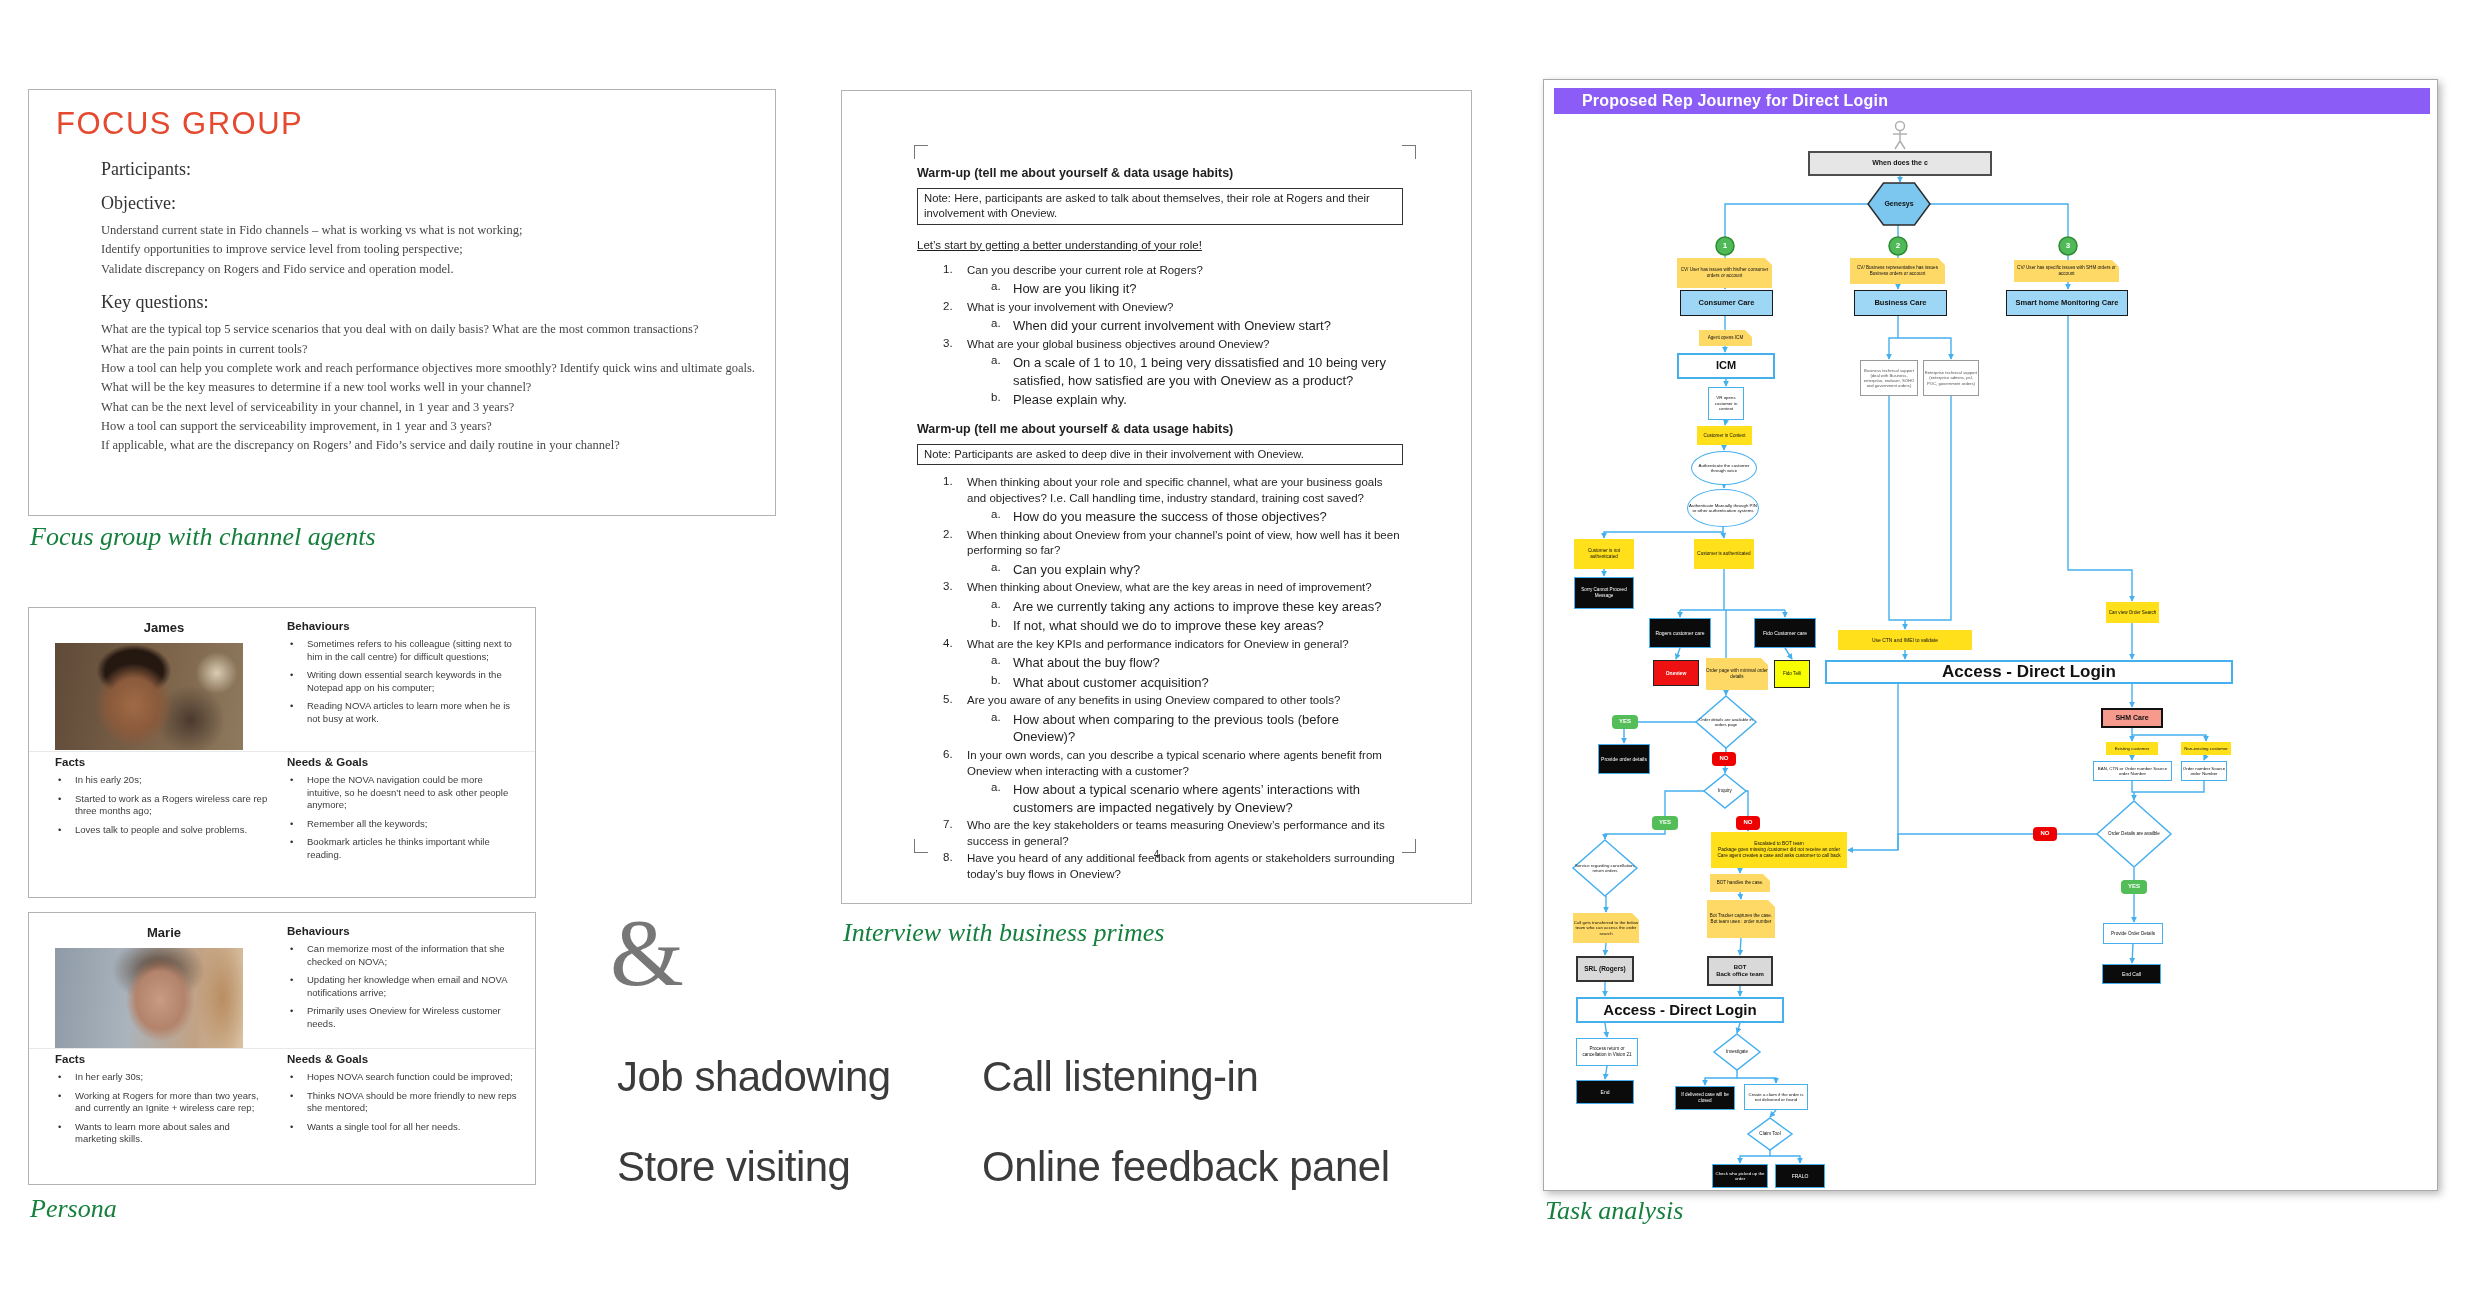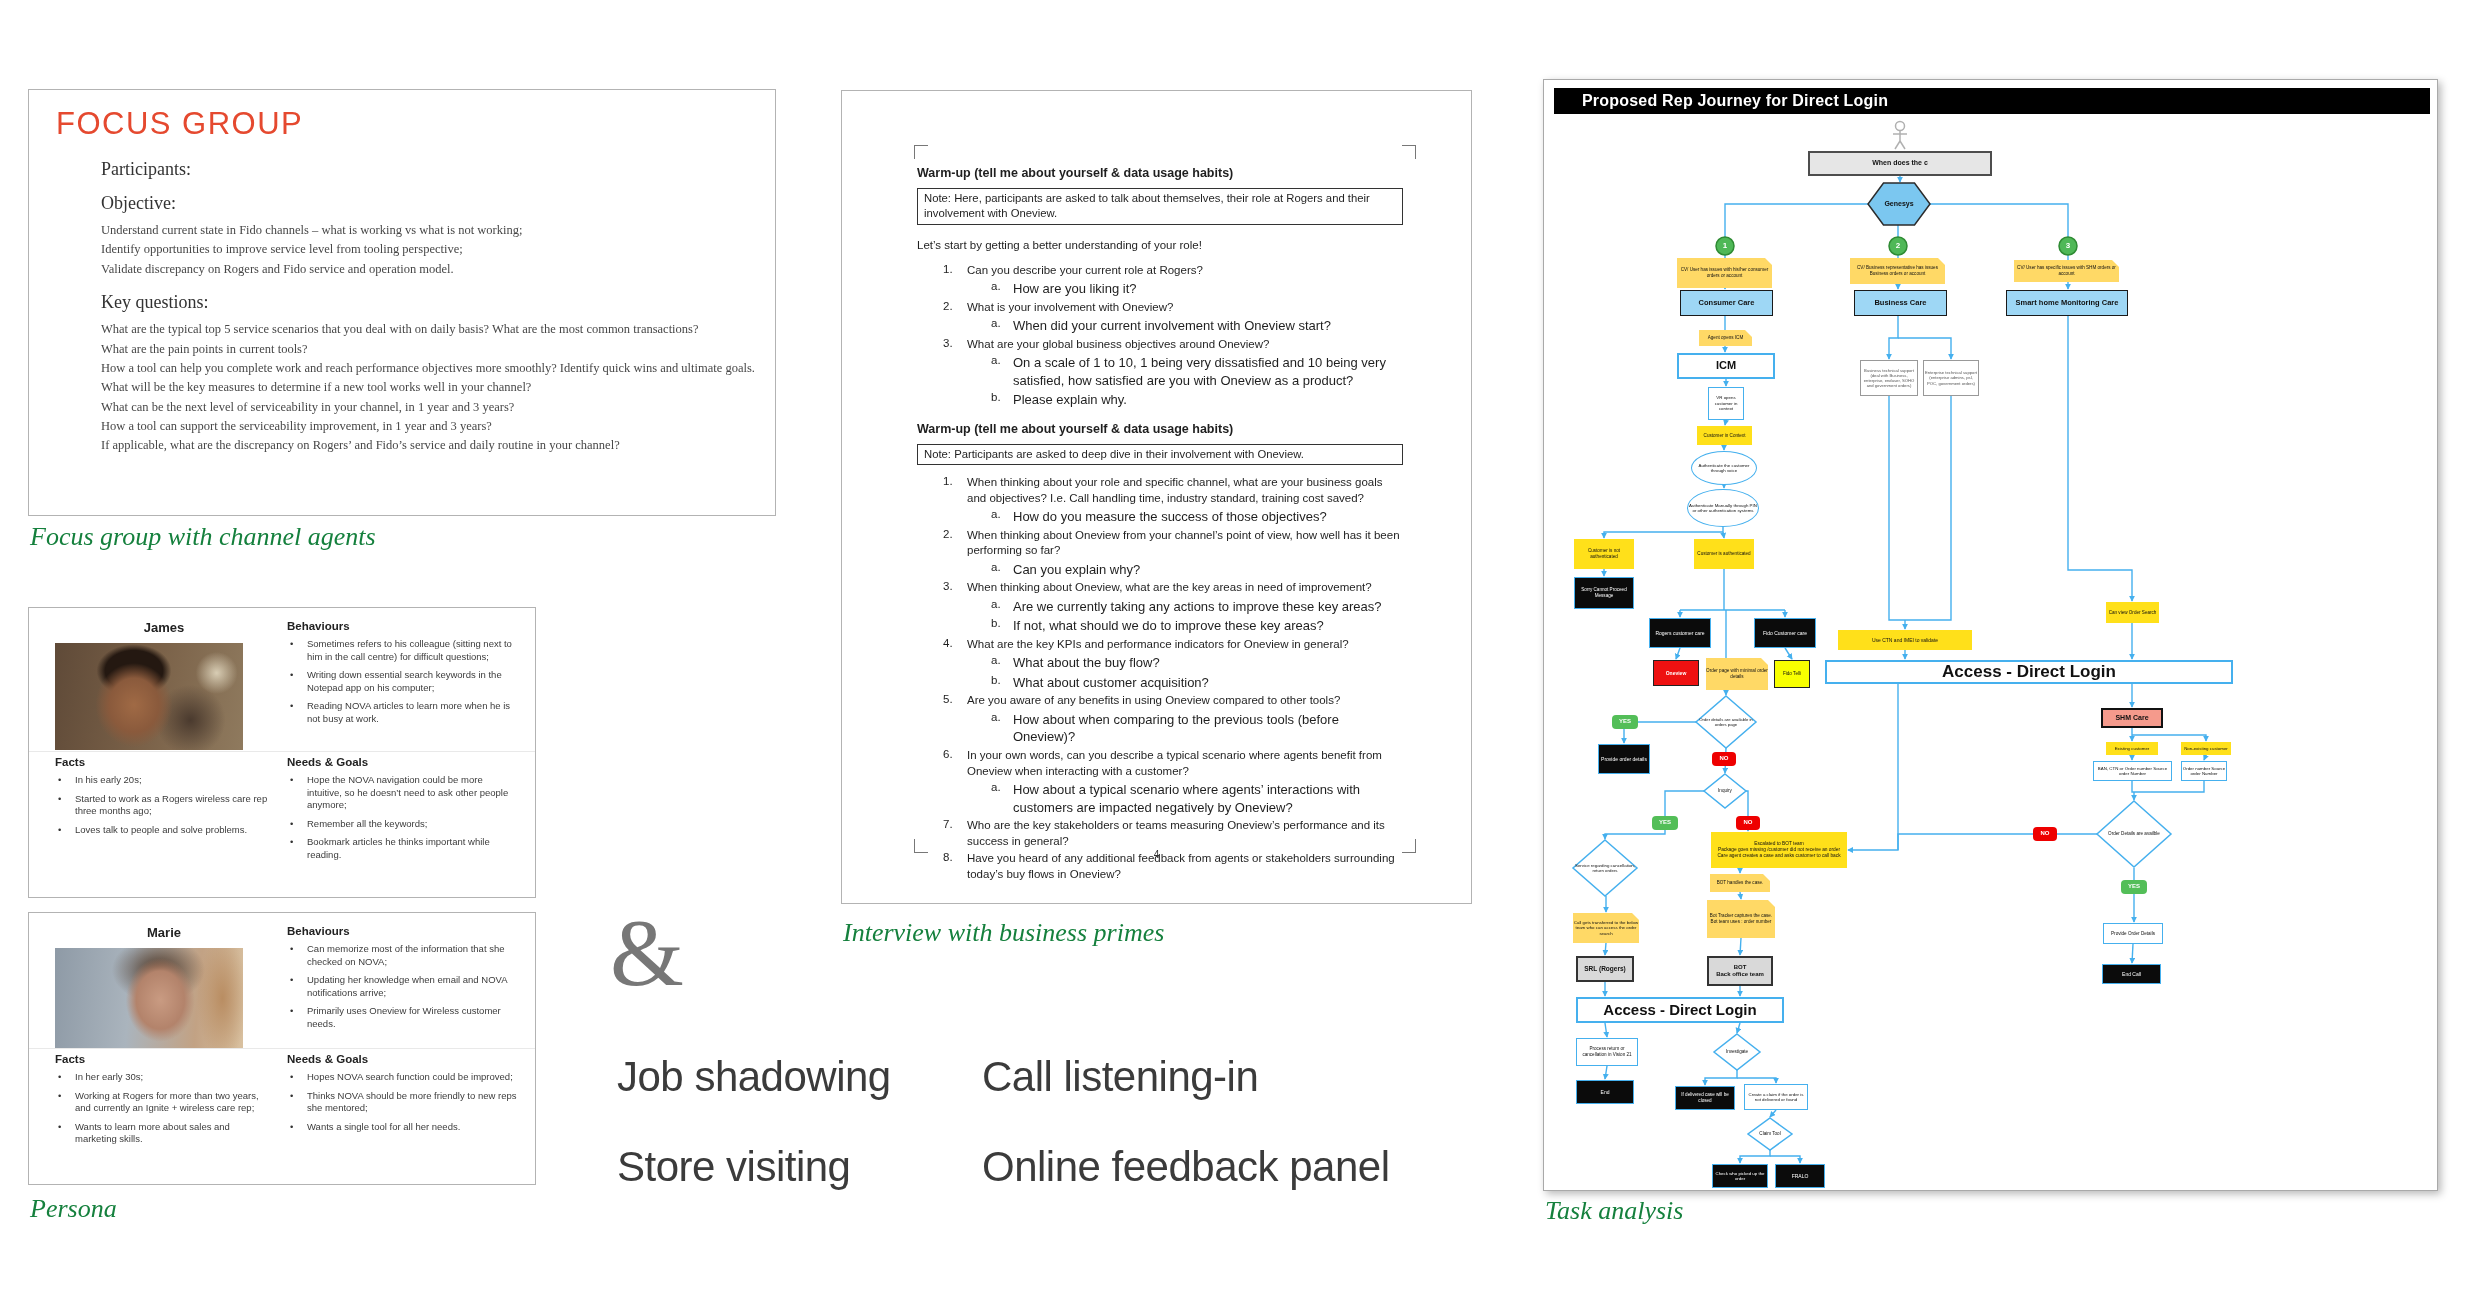--- a/index.html
+++ b/index.html
@@ -33,40 +33,40 @@
     radial-gradient(36px 90px at 89% 50%,#b98d62 0%,rgba(0,0,0,0) 70%),
     linear-gradient(95deg,#8e9aa6 0%,#aab4bd 40%,#c2a284 75%,#d9c1a0 100%);}
   .plist{margin:0;padding:0;}
   .pli{display:flex;margin-bottom:6px;}
   .pbul{width:17px;flex:none;color:#333;font-size:9.5px;padding-left:3px;}
   .ptx{font-size:9.5px;line-height:1.32;color:#3c3c3c;}
   
   #ivBody{position:absolute;left:75px;top:62px;width:486px;color:#1f1f1f;}
   .iv-h{font-size:12.5px;font-weight:bold;margin:13px 0 8px;}
   .iv-note{border:1px solid #333;padding:2px 6px;font-size:11.3px;line-height:1.35;margin-bottom:10px;}
-  .iv-intro{font-size:11.5px;margin:14px 0 12px;}
+  .iv-intro{font-size:11.5px;margin:14px 0 12px;text-decoration:underline;}
   .iv-ol{margin:0 0 4px 0;}
   .iv-q{display:flex;margin:0 0 2px 26px;}
   .iv-num{width:24px;flex:none;font-size:11.5px;}
   .iv-qt{font-size:11.5px;line-height:1.35;}
   .iv-sub{display:flex;margin:0 0 2px 74px;}
   .iv-snum{width:22px;flex:none;font-size:11.5px;}
   .iv-st{font-size:13px;line-height:1.35;}
   .cropmark{position:absolute;width:13px;height:13px;}
   .cm-tl{border-left:1px solid #777;border-top:1px solid #777;}
   .cm-tr{border-right:1px solid #777;border-top:1px solid #777;}
   .cm-bl{border-left:1px solid #777;border-bottom:1px solid #777;}
   .cm-br{border-right:1px solid #777;border-bottom:1px solid #777;}
   #ivPage{position:absolute;left:0;width:100%;top:758px;text-align:center;font-size:10px;color:#333;}
   
   #ampersand{position:absolute;left:610px;top:898px;font:95px "Liberation Serif",serif;color:#777;}
   .bigLabel{position:absolute;font-size:42px;color:#3b3b3b;letter-spacing:-0.5px;}
   
   #flowPanel{position:absolute;left:1543px;top:79px;width:895px;height:1112px;background:#fff;border:1px solid #a9a9a9;box-sizing:border-box;box-shadow:3px 3px 8px rgba(0,0,0,.28);}
-  #flowTitle{position:absolute;left:10px;top:8px;width:876px;height:26px;background:#000000;color:#fff;font-size:16px;font-weight:bold;line-height:26px;padding-left:28px;box-sizing:border-box;letter-spacing:.2px;}
+  #flowTitle{position:absolute;left:10px;top:8px;width:876px;height:26px;background:#8b5cf6;color:#fff;font-size:16px;font-weight:bold;line-height:26px;padding-left:28px;box-sizing:border-box;letter-spacing:.2px;}
   #flowSvg{position:absolute;left:0;top:0;z-index:1;}
   .fnode{position:absolute;display:flex;flex-direction:column;align-items:center;justify-content:center;text-align:center;line-height:1.25;box-sizing:border-box;z-index:2;color:#111;}
   .t-gray{background:#e6e6e6;border:2px solid #4d4d4d;font-weight:bold;}
   .t-graybox{background:#d9d9d9;border:2px solid #333;font-weight:bold;}
   .t-grayboxsm{background:#fff;border:1px solid #999;color:#555;}
   .t-blue{background:#9ed7f5;border:1.5px solid #1a1a1a;font-weight:bold;}
   .t-note{background:#ffd966;clip-path:polygon(0 0,calc(100% - 7px) 0,100% 7px,100% 100%,0 100%);}
   .t-yellow{background:#ffe01a;}
   .t-ybright{background:#f8ff00;border:1.5px solid #222;}
   .t-black{background:#0b0b0b;color:#fff;border:1.5px solid #45b0ee;}

